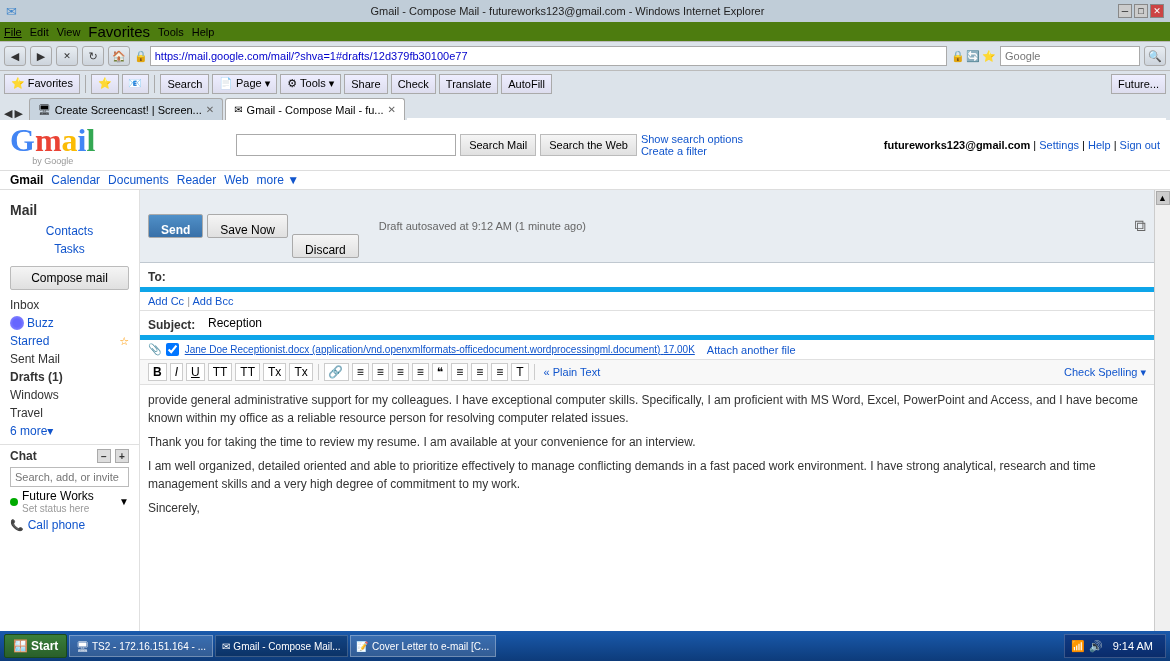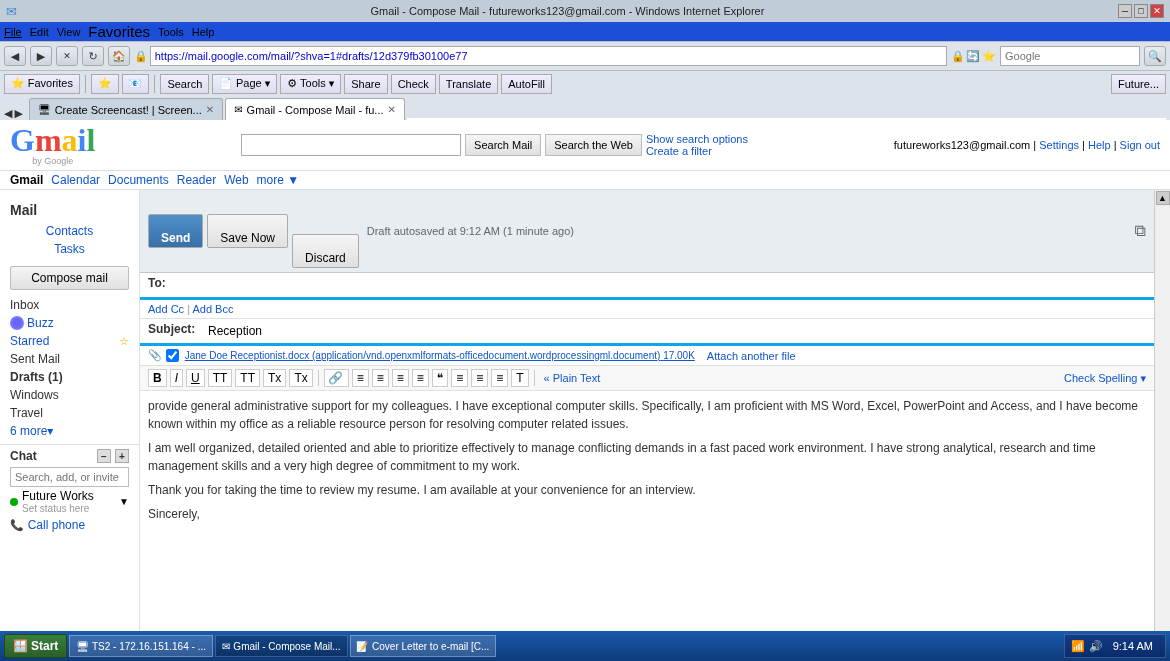--- a/index.html
+++ b/index.html
@@ -55,29 +55,29 @@
     .chat-label { font-size: 12px; font-weight: bold; color: #333; margin-bottom: 4px; display: flex; align-items: center; justify-content: space-between; }
     .chat-search { width: 100%; height: 20px; border: 1px solid #bbb; padding: 0 4px; font-size: 11px; }
     .chat-user { display: flex; align-items: center; gap: 4px; padding: 2px 0; font-size: 12px; }
     .online-dot { width: 8px; height: 8px; background: #0a0; border-radius: 50%; }
     .call-phone { display: flex; align-items: center; gap: 4px; padding: 2px 0; font-size: 12px; color: #15c; cursor: pointer; }
     .phone-icon { font-size: 11px; }
 
     
     .compose-area { flex: 1; padding: 0; overflow: hidden; }
     .compose-toolbar { display: flex; align-items: center; gap: 4px; padding: 4px 8px; background: #e8edf2; border-bottom: 1px solid #c0c8d0; }
-    .compose-btn-action { height: 24px; padding: 16px 12px; font-size: 12px; border: 1px solid #aaa; cursor: pointer; border-radius: 2px; }
+    .compose-btn-action { height: 24px; padding: 8px 12px; font-size: 12px; border: 1px solid #aaa; cursor: pointer; border-radius: 2px; }
     .btn-send { background: linear-gradient(to bottom, #5090c8, #3870a8); color: #fff; font-weight: bold; }
     .btn-save { background: linear-gradient(to bottom, #f5f5f5, #e0e0e0); }
     .btn-discard { background: linear-gradient(to bottom, #f5f5f5, #e0e0e0); margin-top: 40px; }
-    .draft-status { font-size: 11px; color: #666; margin-left: 4px; }
+    .draft-status { font-size: 11px; color: #666; margin-left: 16px; }
     .expand-icon { margin-left: auto; font-size: 16px; color: #666; cursor: pointer; }
 
     .compose-fields { background: #fff; }
-    .field-row { display: flex; align-items: flex-start; padding: 3px 8px; border-bottom: 3px solid #0ea5e9; }
+    .field-row { display: flex; align-items: flex-end; padding: 3px 8px; border-bottom: 5px solid #0ea5e9; }
     .field-label { font-size: 12px; color: #333; width: 60px; font-weight: bold; }
     .field-input { flex: 1; border: none; outline: none; font-size: 12px; padding: 2px 0; }
     .field-links { font-size: 11px; color: #999; padding: 3px 8px; border-bottom: 1px solid #e0e0e0; }
     .field-links a { color: #15c; text-decoration: none; }
     .attachment-row { display: flex; align-items: center; gap: 4px; padding: 3px 8px; border-bottom: 1px solid #e0e0e0; font-size: 11px; }
     .attach-icon { color: #666; }
     .attach-checkbox { margin-right: 2px; }
     .attach-name-long { color: #15c; text-decoration: underline; cursor: pointer; font-size: 10px; }
     .attach-more { color: #15c; text-decoration: underline; cursor: pointer; text-align: right; }
 
@@ -112,21 +112,21 @@
       <span style="color:#4488cc;font-size:13px;">✉</span>
     </div>
     <div class="title-text">Gmail - Compose Mail - futureworks123@gmail.com - Windows Internet Explorer</div>
     <div class="win-controls">
       <div class="win-btn">─</div>
       <div class="win-btn">□</div>
       <div class="win-btn close">✕</div>
     </div>
   </div>
 
-  <div style="display:flex;align-items:center;padding:1px 4px;background:#1d4ed8;border-bottom:1px solid #bbb;height:20px;gap:8px;">
+  <div style="display:flex;align-items:center;padding:1px 4px;background:#4d7c0f;border-bottom:1px solid #bbb;height:20px;gap:8px;">
     <span style="font-size:11px;cursor:pointer;color:#000;text-decoration:underline;">File</span>
     <span style="font-size:11px;cursor:pointer;">Edit</span>
     <span style="font-size:11px;cursor:pointer;">View</span>
     <span style="font-size:15px;cursor:pointer;">Favorites</span>
     <span style="font-size:11px;cursor:pointer;">Tools</span>
     <span style="font-size:11px;cursor:pointer;">Help</span>
   </div>
 
   <div class="address-bar-row">
     <div class="nav-btn">◀</div>
@@ -202,21 +202,21 @@
         <input class="gmail-search-input" type="text" value="" style="">
         <button class="gmail-search-btn">Search Mail</button>
         <button class="gmail-search-btn">Search the Web</button>
         <div style="font-size:11px;">
           <a style="color:#15c;text-decoration:none;display:block;">Show search options</a>
           <a style="color:#15c;text-decoration:none;display:block;">Create a filter</a>
         </div>
       </div>
 
       <div style="font-size:11px;text-align:right;">
-        <span style="font-weight:normal;">futureworks123@gmail.com</span>
+        <span style="font-weight:bold;">futureworks123@gmail.com</span>
         <span> | </span>
         <a style="color:#15c;text-decoration:none;">Settings</a>
         <span> | </span>
         <a style="color:#15c;text-decoration:none;">Help</a>
         <span> | </span>
         <a style="color:#15c;text-decoration:none;">Sign out</a>
       </div>
     </div>
 
     <div class="gmail-nav">
@@ -348,22 +348,22 @@
             <button class="fmt-btn">≡</button>
             <button class="fmt-btn">T</button>
             <div class="fmt-sep"></div>
             <a class="plain-text-link" style="color:#15c;text-decoration:none;font-size:11px;margin-left:4px;">« Plain Text</a>
             <span style="flex:1;"></span>
             <a class="spellcheck-link" style="color:#15c;text-decoration:none;font-size:11px;">Check Spelling ▾</a>
           </div>
 
           <div class="email-body" contenteditable="true" style="">
             <p>provide general administrative support for my colleagues. I have exceptional computer skills.  Specifically, I am proficient with MS Word, Excel, PowerPoint and Access, and I have become known within my office as a reliable resource person for resolving computer related issues.</p>
+            <p>Thank you for taking the time to review my resume.  I am available at your convenience for an interview.</p>
             <p>I am well organized, detailed oriented and able to prioritize effectively to manage conflicting demands in a fast paced work environment. I have strong analytical, research and time management skills and a very high degree of commitment to my work.</p>
-            <p>Thank you for taking the time to review my resume.  I am available at your convenience for an interview.</p>
             <p>Sincerely,</p>
           </div>
         </div>
       </div>
 
       <div style="width:16px;background:#f0f0f0;border-left:1px solid #ccc;display:flex;flex-direction:column;align-items:center;">
         <div style="width:14px;height:14px;background:#ccc;border:1px solid #aaa;display:flex;align-items:center;justify-content:center;font-size:9px;cursor:pointer;margin-top:1px;">▲</div>
         <div style="flex:1;"></div>
         <div style="width:14px;height:14px;background:#ccc;border:1px solid #aaa;display:flex;align-items:center;justify-content:center;font-size:9px;cursor:pointer;margin-bottom:1px;">▼</div>
       </div>

